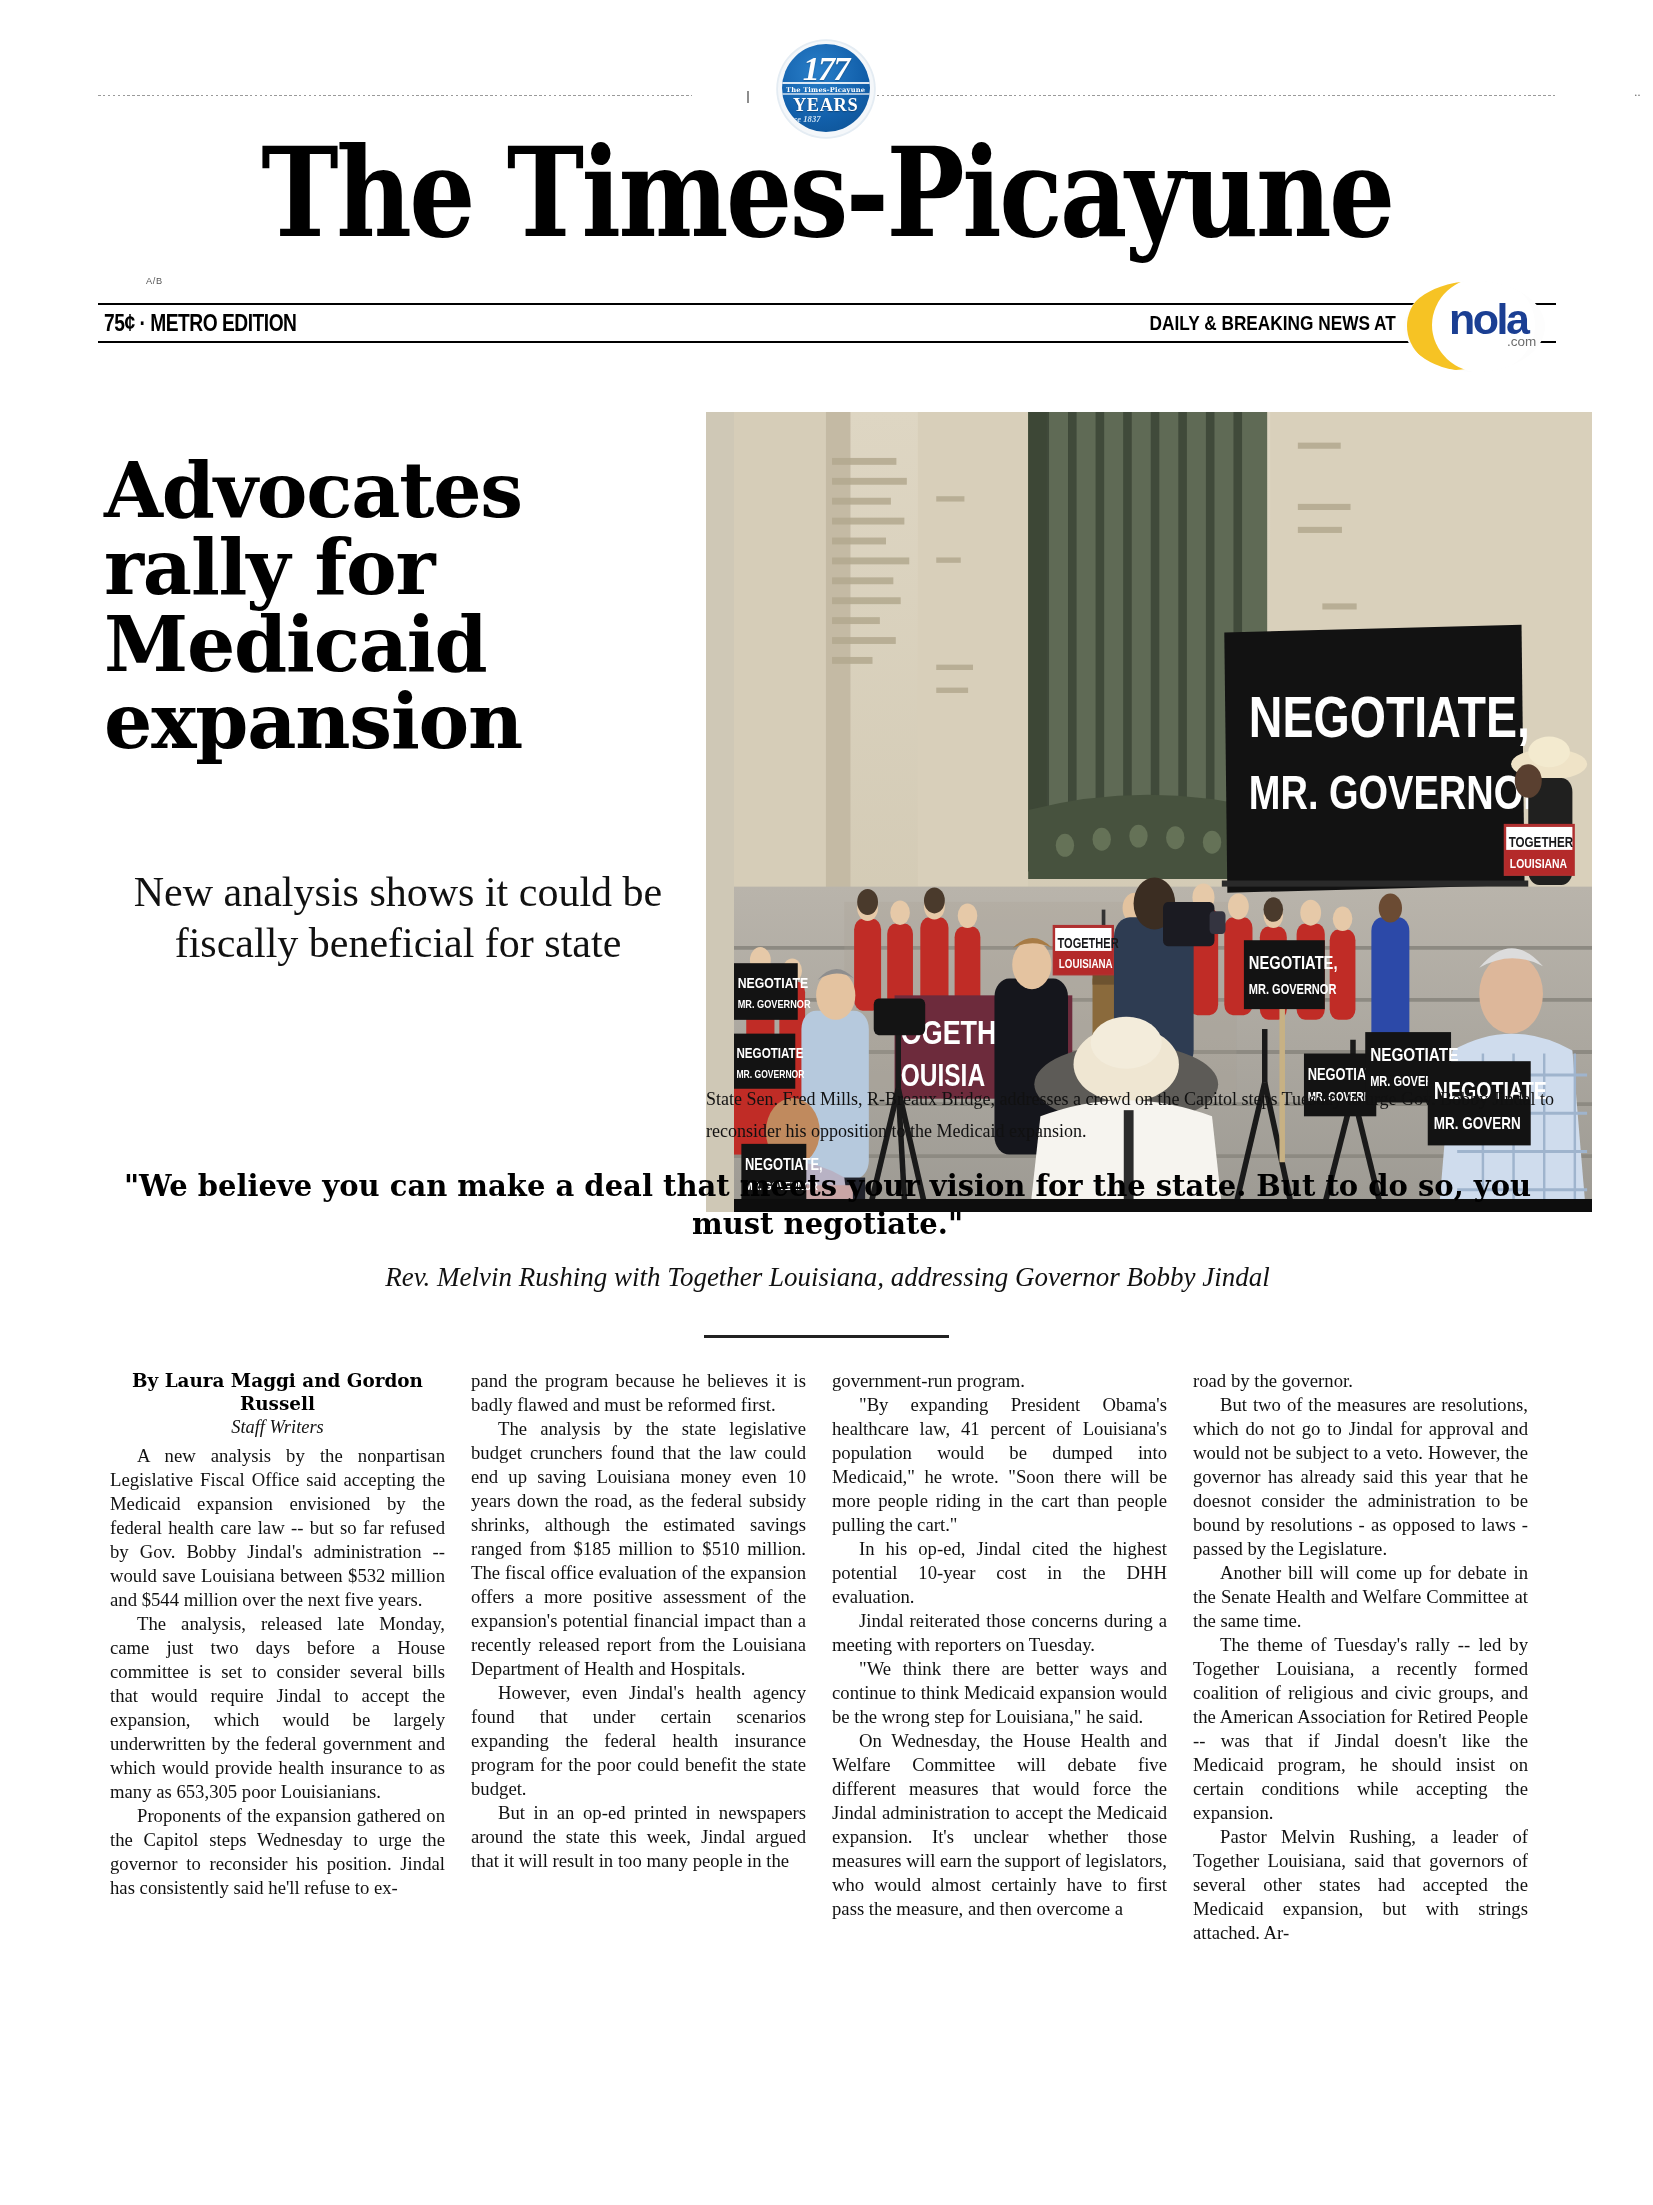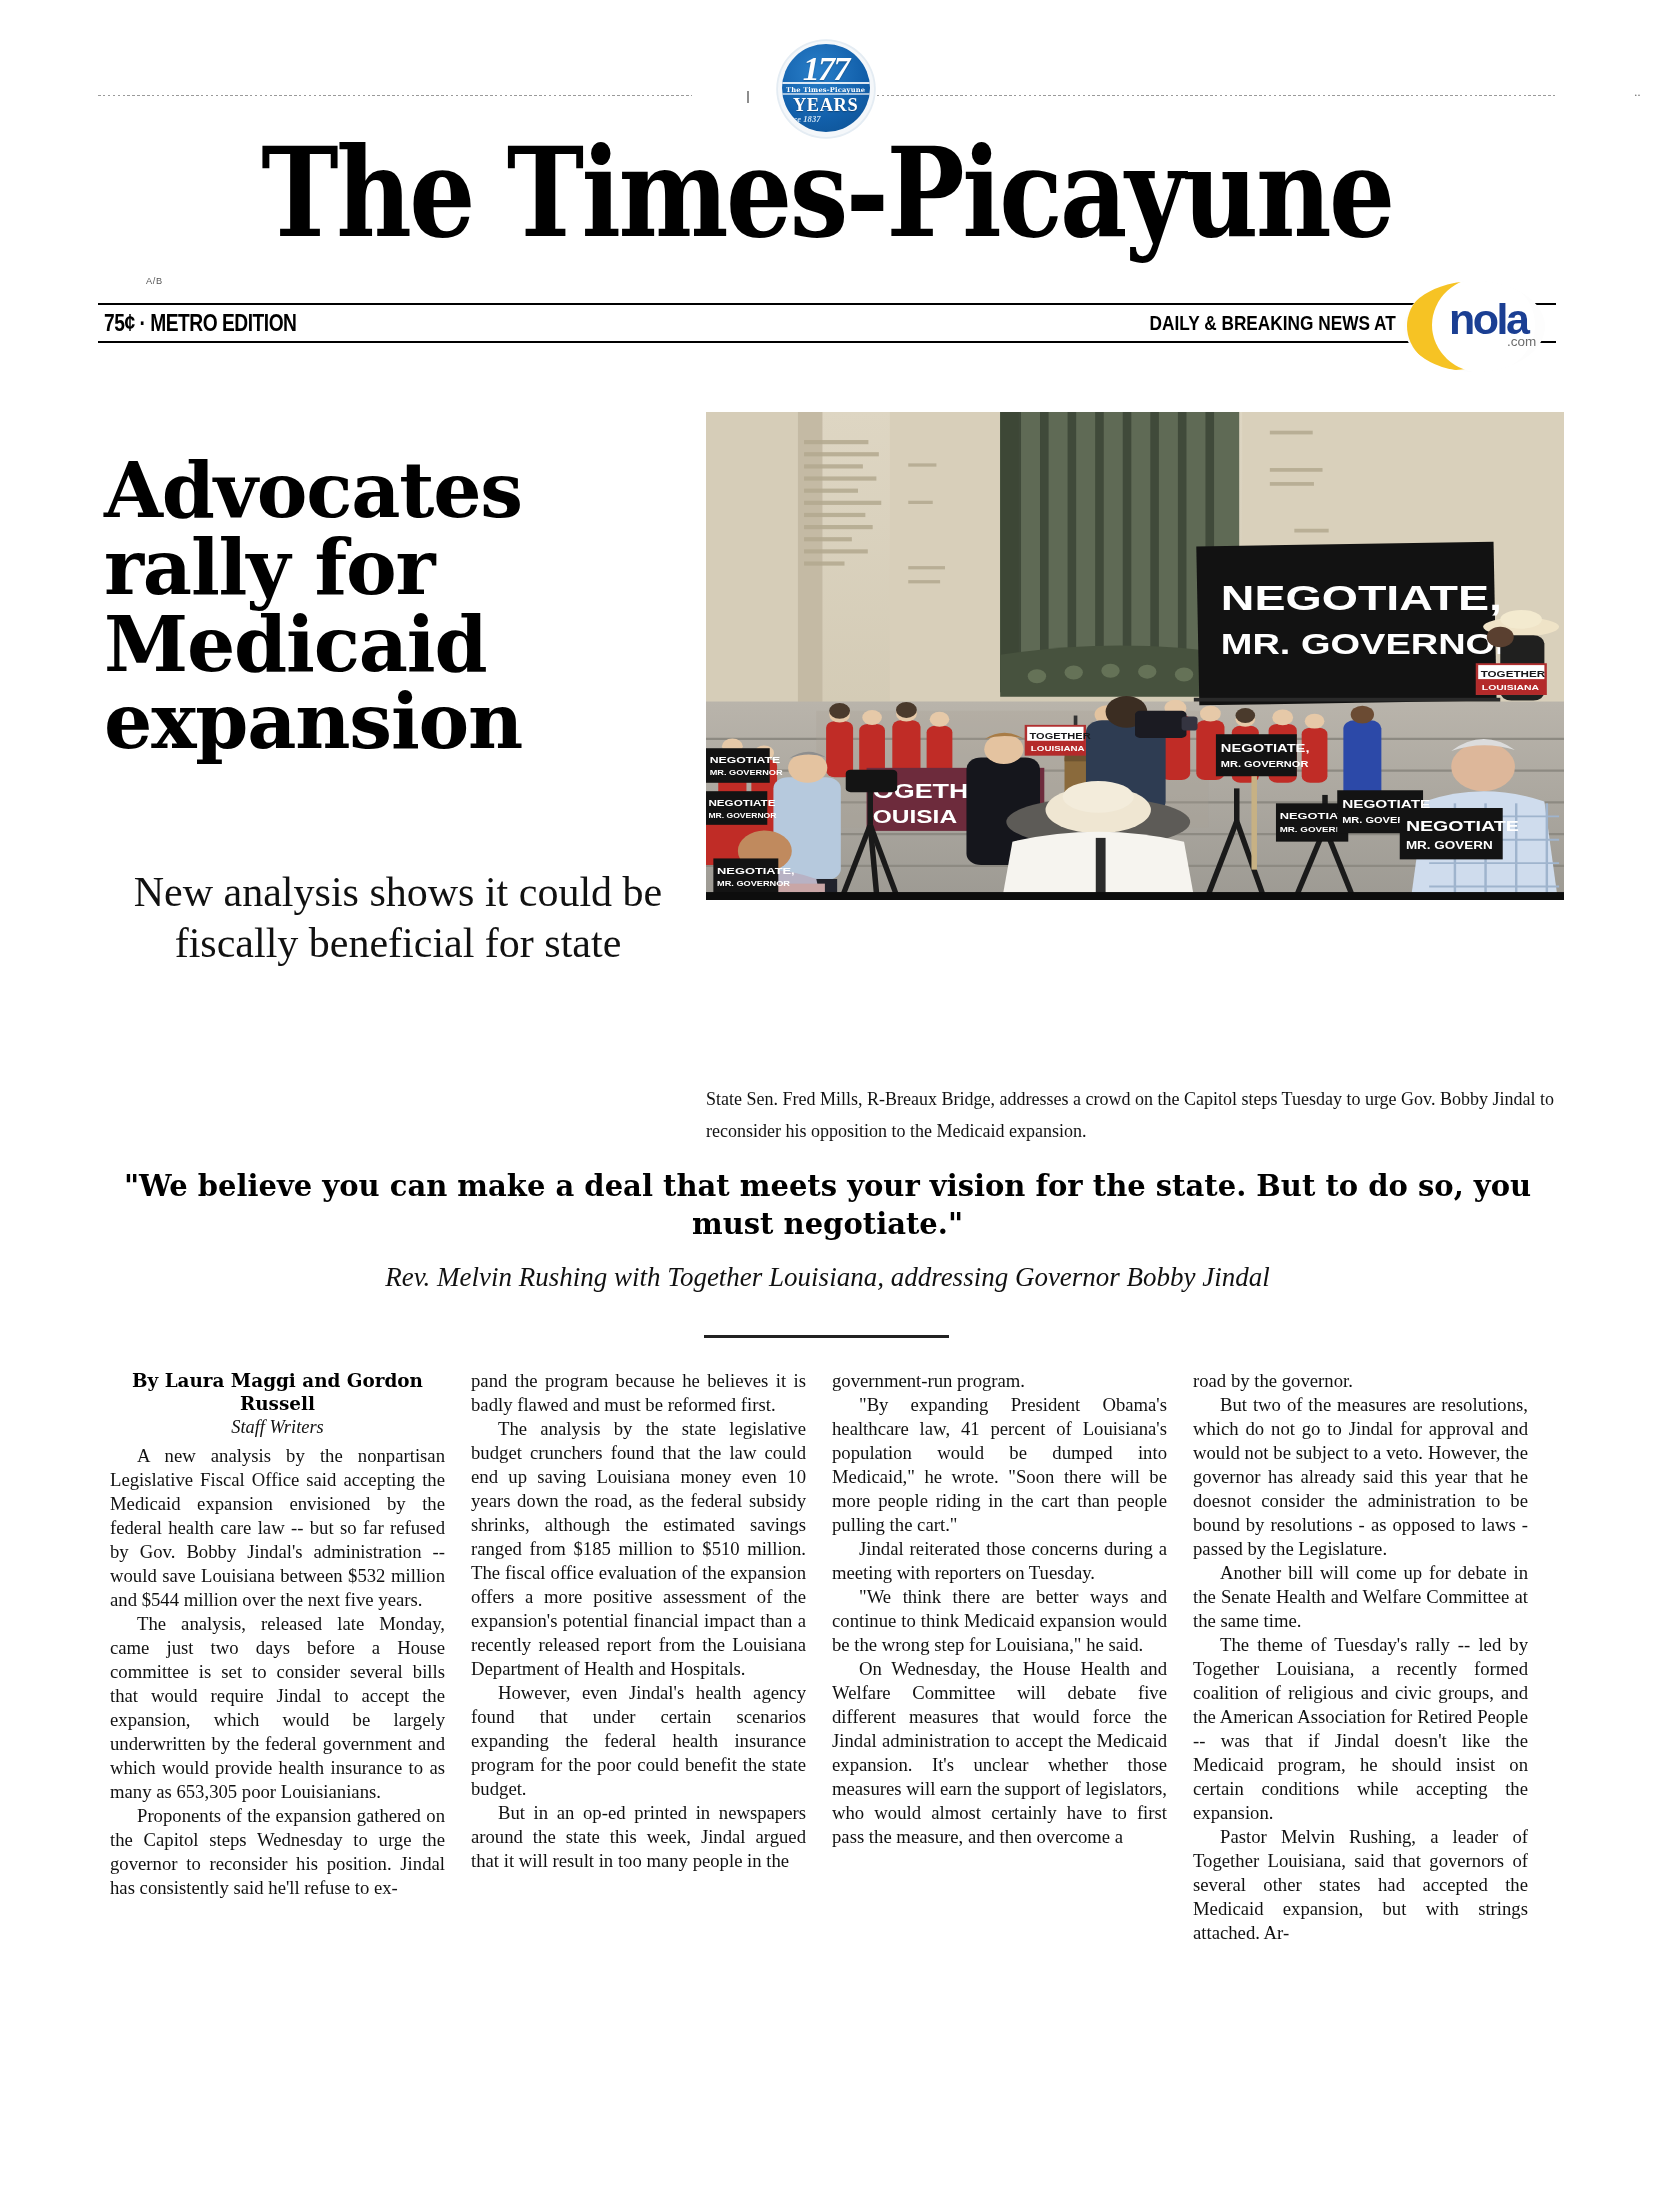--- a/index.html
+++ b/index.html
@@ -75,22 +75,22 @@
     font-size:13.5px;color:#6d6d6d;letter-spacing:0px;}
 
   
   .headline{position:absolute;left:104px;top:401px;width:588px;
     font-family:"DejaVu Serif",serif;font-weight:700;font-size:76px;line-height:77px;
     letter-spacing:-1.2px;color:#000;}
   .deck{position:absolute;left:104px;top:867px;width:588px;text-align:center;
     font-family:"Liberation Serif",serif;font-size:42px;line-height:51px;color:#111;}
 
   
-  .photo{position:absolute;left:706px;top:412px;width:858px;height:488px;overflow:hidden;
-    background:#cfc8b6;}
+  .photo{position:absolute;left:706px;top:412px;width:858px;height:800px;overflow:hidden;
+    background:#cfc8b6;padding-left:28px;}
   .photo svg{display:block;width:100%;height:100%;}
   .credit{position:absolute;left:706px;top:1057px;width:858px;text-align:right;
     font-family:"Liberation Serif",serif;font-style:italic;font-size:15.3px;color:#111;}
   .caption{position:absolute;left:706px;top:1083px;width:858px;
     font-family:"Liberation Serif",serif;font-size:18px;line-height:32px;color:#111;}
 
   
   .pullquote{position:absolute;left:123px;top:1167px;width:1409px;text-align:center;
     font-family:"DejaVu Serif",serif;font-weight:700;font-size:29px;line-height:38px;color:#000;}
   .attrib{position:absolute;left:123px;top:1262px;width:1409px;text-align:center;
@@ -438,20 +438,21 @@
           <p class="nohy">pand the program because he believes it is badly flawed and must be reformed first.</p>
           <p>The analysis by the state legislative budget crunchers found that the law could end up saving Louisiana money even 10 years down the road, as the federal subsidy shrinks, although the estimated savings ranged from $185 million to $510 million. The fiscal office evaluation of the expansion offers a more positive assessment of the expansion's potential financial impact than a recently released report from the Louisiana Department of Health and Hospitals.</p>
           <p>However, even Jindal's health agency found that under certain scenarios expanding the federal health insurance program for the poor could benefit the state budget.</p>
           <p>But in an op-ed printed in newspapers around the state this week, Jindal argued that it will result in too many people in the</p>
         </div>
     </div>
     <div class="col">
       <div>
           <p class="nohy">government-run program.</p>
           <p>"By expanding President Obama's healthcare law, 41 percent of Louisiana's population would be dumped into Medicaid," he wrote. "Soon there will be more people riding in the cart than people pulling the cart."</p>
+          <p>In his op-ed, Jindal cited the highest potential 10-year cost in the DHH evaluation.</p>
           <p>Jindal reiterated those concerns during a meeting with reporters on Tuesday.</p>
           <p>"We think there are better ways and continue to think Medicaid expansion would be the wrong step for Louisiana," he said.</p>
           <p>On Wednesday, the House Health and Welfare Committee will debate five different measures that would force the Jindal administration to accept the Medicaid expansion. It's unclear whether those measures will earn the support of legislators, who would almost certainly have to first pass the measure, and then overcome a</p>
         </div>
     </div>
     <div class="col">
       <div>
           <p class="nohy">road by the governor.</p>
           <p>But two of the measures are resolutions, which do not go to Jindal for approval and would not be subject to a veto. However, the governor has already said this year that he doesnot consider the administration to be bound by resolutions - as opposed to laws - passed by the Legislature.</p>
           <p>Another bill will come up for debate in the Senate Health and Welfare Committee at the same time.</p>

